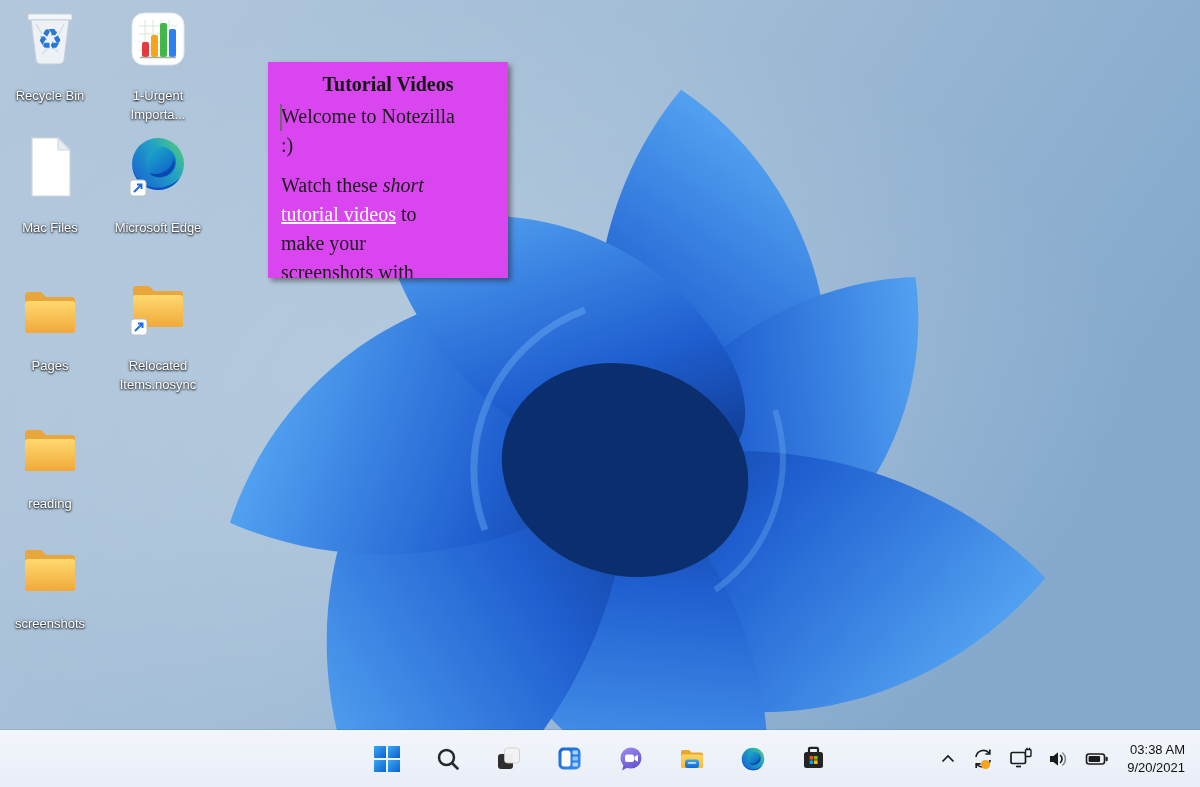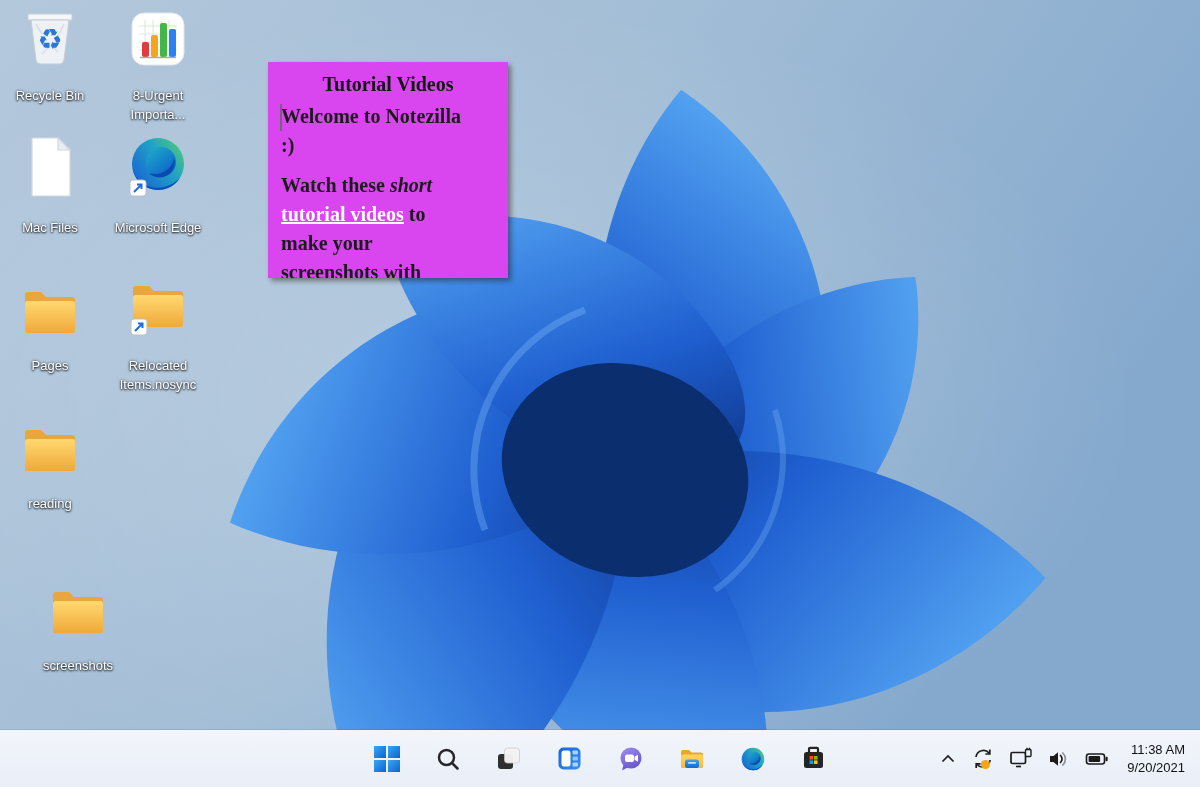--- a/index.html
+++ b/index.html
@@ -8,28 +8,28 @@
   
   .desktop{position:absolute;left:0;top:0;width:1200px;height:730px;overflow:hidden;}
   .wall{position:absolute;left:0;top:0;width:100%;height:100%;}
   
   .dicon{position:absolute;width:100px;display:flex;flex-direction:column;
          align-items:center;cursor:default;}
   .dicon .icobox{height:64px;display:flex;align-items:flex-end;justify-content:center;}
   .dicon .dlabel{margin-top:20px;font-size:13px;line-height:19px;color:#fff;text-align:center;
          max-width:96px;text-shadow:0 1px 2px rgba(0,0,0,.9),0 0 3px rgba(0,0,0,.65);}
   .col1{left:0;}  .col2{left:108px;}
-  .row1{top:2px;} .row2{top:134px;} .row3{top:272px;} .row4{top:410px;} .row5{top:572px;padding-left:28px;}
+  .row1{top:2px;} .row2{top:134px;} .row3{top:272px;} .row4{top:410px;} .row5{top:530px;}
   
   .note{position:absolute;box-shadow:3px 3px 5px rgba(40,15,10,.45);
         font-family:"Liberation Serif", serif;color:#1b1b1b;}
   .note1{left:268px;top:62px;width:240px;height:216px;overflow:hidden;}
   .note1 .ntitle{margin:8px 10px 4px;text-align:center;font-weight:bold;font-size:20px;line-height:28px;color:#141414;}
   .note1 .nbody{padding:0 13px;font-size:20px;}
-  .nline{line-height:29px;white-space:nowrap;font-weight:bold;}
+  .nline{line-height:29px;white-space:nowrap;}
   .nline:nth-child(3){margin-top:11px;}
   .seg-i{font-style:italic;}
   .seg-link{color:#fff;text-decoration:underline;cursor:pointer;}
   .caret{position:absolute;left:12px;top:42px;width:2px;height:27px;background:#6b6b6b;}
   .note2{left:539px;top:147px;width:568px;height:423px;}
   .note2 .ntext{padding:38px 12px 0;font-size:20px;line-height:28px;}
   
   .taskbar{position:absolute;left:0;bottom:0;width:1200px;height:57px;
            background:linear-gradient(180deg,#f2f5fb 0%,#e9eef7 100%);
            box-shadow:0 -1px 0 rgba(0,0,0,.08);display:flex;align-items:center;}
@@ -103,21 +103,21 @@
           <path d="M8 14 h38 M8 22 h38 M8 30 h38 M8 38 h38"></path>
           <path d="M14 8 v38 M22 8 v38 M30 8 v38 M38 8 v38"></path>
         </g>
         <rect x="11" y="30" width="7" height="15" rx="2" fill="#e23a3f"></rect>
         <rect x="20" y="23" width="7" height="22" rx="2" fill="#f6a41c"></rect>
         <rect x="29" y="11" width="7" height="34" rx="2" fill="#43b649"></rect>
         <rect x="38" y="17" width="7" height="28" rx="2" fill="#2e7ff2"></rect>
         <path d="M9 45.5 h36" stroke="#9fb4a0" stroke-width="1.4"></path>
       </svg>
         </div>
-      <div class="dlabel">8-Urgent Importa...</div>
+      <div class="dlabel">1-Urgent Importa...</div>
     </div>
 
     <div class="dicon col1 row2">
       <div class="icobox">
           <svg width="50" height="62" viewBox="0 0 50 62">
         <path d="M7 2 h26 l12 12 v46 H7 z" fill="#ffffff" stroke="#d2d7dd" stroke-width="1.2"></path>
         <path d="M33 2 l12 12 h-12 z" fill="#e8edf2" stroke="#d2d7dd" stroke-width="1.2"></path>
       </svg>
         </div>
       <div class="dlabel">Mac Files</div>
@@ -349,18 +349,18 @@
         </svg>
       </button>
       <button class="tray-btn">
         <svg width="26" height="24" viewBox="0 0 26 24">
           <rect x="2.5" y="7" width="18" height="10" rx="2.5" fill="none" stroke="#1b1b1b" stroke-width="1.6"></rect>
           <rect x="21.5" y="9.8" width="2.2" height="4.4" rx="1" fill="#1b1b1b"></rect>
           <rect x="4.6" y="9" width="11.5" height="6" rx="1" fill="#1b1b1b"></rect>
         </svg>
       </button>
       <div class="clock">
-        <div>11:38 AM</div>
+        <div>03:38 AM</div>
         <div>9/20/2021</div>
       </div>
     </div>
   </div>
 </div>
 
 </body></html>

